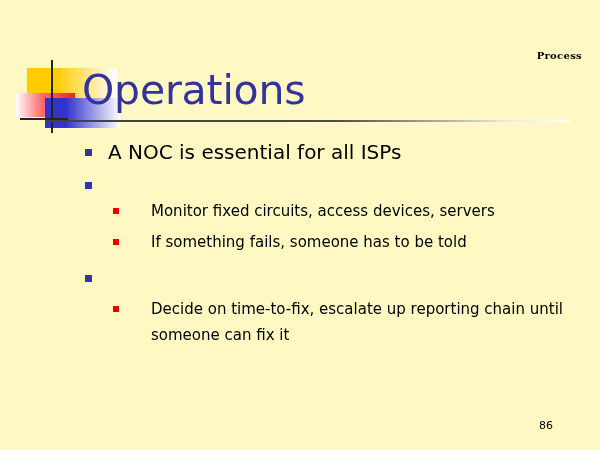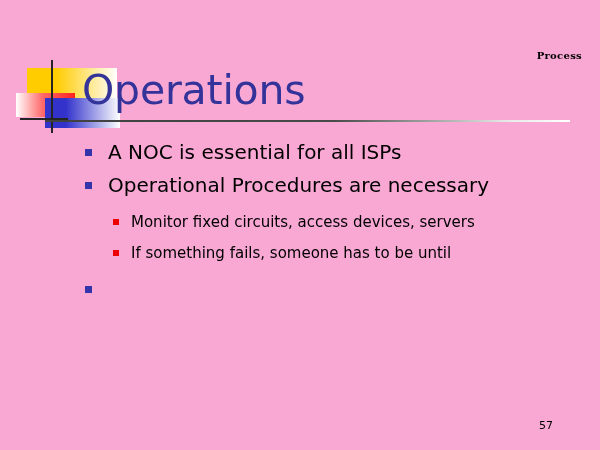--- a/index.html
+++ b/index.html
@@ -11,21 +11,21 @@
     width: 600px;
     height: 450px;
     position: relative;
     overflow: hidden;
     font-family: "DejaVu Sans", sans-serif;
   }
 
   #slide {
     position: absolute;
     inset: 0;
-    background: #f9a8d4;
+    background: #fef9c3;
   }
 
   
   .deco {
     position: absolute;
     left: 0;
     top: 50px;
     width: 200px;
     height: 95px;
   }
@@ -153,20 +153,21 @@
     width: 6px;
     height: 6px;
     background: #EE0000;
     margin-top: 10px;
     margin-right: 12px;
   }
   .lvl2 .btext {
     font-size: 15px;
     line-height: 26px;
     font-family: "DejaVu Sans", sans-serif;
+    margin-left: 20px;
   }
 
   .gap-sm { height: 4px; }
   .gap-md { height: 9px; }
   .gap-lg { height: 5px; }
 
   
   .page-number {
     position: absolute;
     right: 47px;
@@ -199,46 +200,49 @@
 
     <div class="bullet lvl1">
       <span class="marker"></span>
       <span class="btext">A NOC is essential for all ISPs</span>
     </div>
 
     <div class="gap-sm"></div>
 
     <div class="bullet lvl1">
       <span class="marker"></span>
-      <span class="btext">Operational Procedures are necessary</span>
     </div>
 
     <div class="gap-md"></div>
 
     <div class="bullet lvl2">
       <span class="marker"></span>
       <span class="btext">Monitor fixed circuits, access devices, servers</span>
     </div>
 
     <div class="gap-lg"></div>
 
     <div class="bullet lvl2">
       <span class="marker"></span>
-      <span class="btext">If something fails, someone has to be until</span>
+      <span class="btext">If something fails, someone has to be told</span>
     </div>
 
     <div class="gap-md"></div>
 
     <div class="bullet lvl1">
       <span class="marker"></span>
     </div>
 
     <div class="gap-md"></div>
 
 
     <div class="gap-lg"></div>
 
+    <div class="bullet lvl2">
+      <span class="marker"></span>
+      <span class="btext">Decide on time-to-fix, escalate up reporting chain until someone can fix it</span>
+    </div>
 
   </div>
 
-  <div class="page-number">57</div>
+  <div class="page-number">86</div>
 
 </div>
 
 </body></html>

